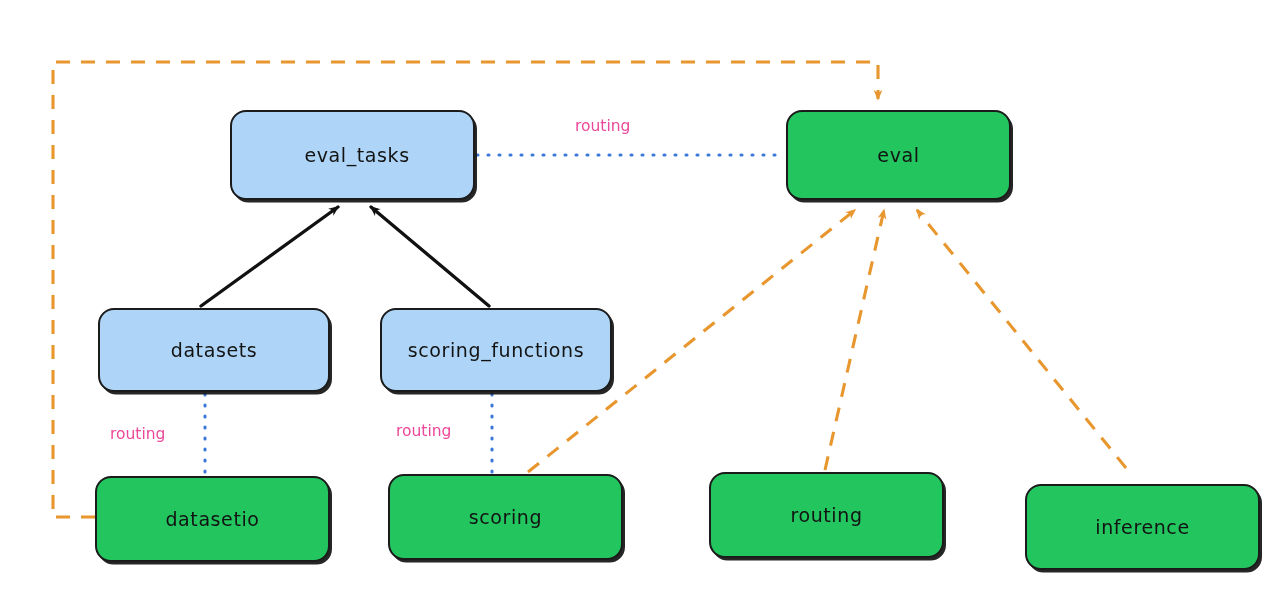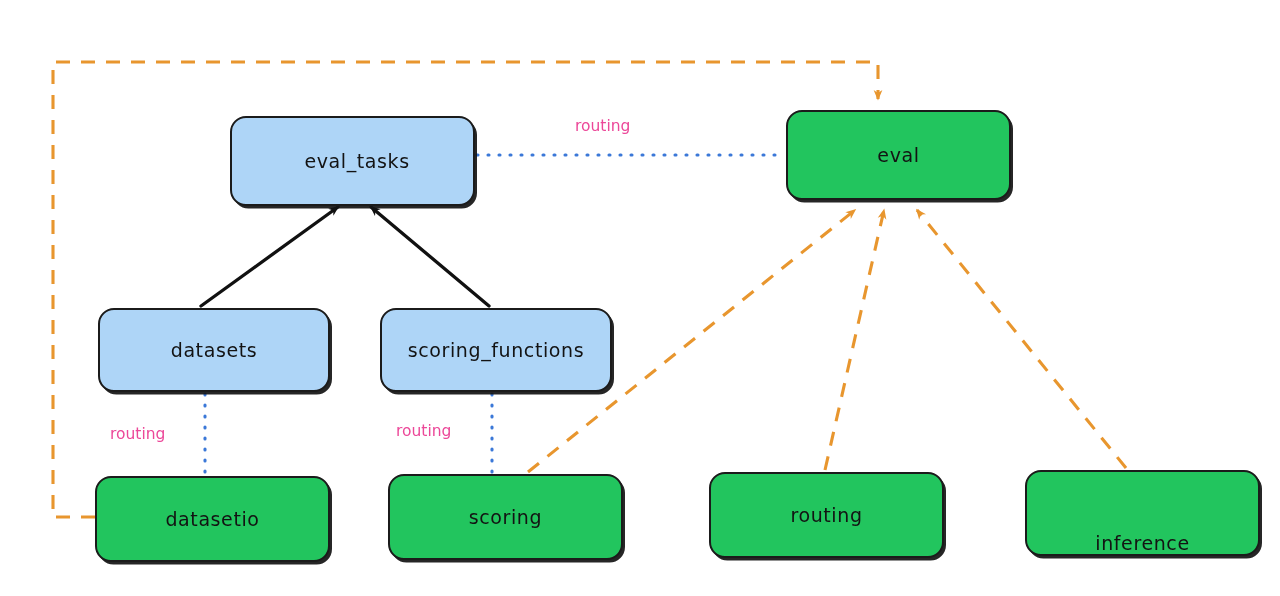--- a/index.html
+++ b/index.html
@@ -96,21 +96,21 @@
       <path d="M528,472 L855,210" fill="none" stroke="#e8962e" stroke-width="3.1" stroke-dasharray="14 11" marker-end="url(#arrow-orange)"></path>
     </g>
     <g>
       <path d="M825,470 L884,210" fill="none" stroke="#e8962e" stroke-width="3.1" stroke-dasharray="14 11" marker-end="url(#arrow-orange)"></path>
     </g>
     <g>
       <path d="M1126,468 L917,210" fill="none" stroke="#e8962e" stroke-width="3.1" stroke-dasharray="14 11" marker-end="url(#arrow-orange)"></path>
     </g>
   </svg>
 
-  <div class="node blue" style="left:230px; top:116px; width:245px; height:90px;padding-left:9px;">
+  <div class="node blue" style="left:230px; top:110px; width:245px; height:90px;padding-left:9px;">
     <span class="node-label">eval_tasks</span>
   </div>
 
   <div class="node green" style="left:786px; top:110px; width:225px; height:90px;">
     <span class="node-label">eval</span>
   </div>
 
   <div class="node blue" style="left:380px; top:308px; width:232px; height:84px;">
     <span class="node-label">scoring_functions</span>
   </div>
@@ -124,21 +124,21 @@
   </div>
 
   <div class="node green" style="left:388px; top:474px; width:235px; height:86px;">
     <span class="node-label">scoring</span>
   </div>
 
   <div class="node green" style="left:709px; top:472px; width:235px; height:86px;">
     <span class="node-label">routing</span>
   </div>
 
-  <div class="node green" style="left:1025px; top:470px; width:235px; height:86px;align-items:flex-end;">
+  <div class="node green" style="left:1025px; top:484px; width:235px; height:86px;">
     <span class="node-label">inference</span>
   </div>
 
   <div class="edge-label" style="left:575px; top:117px;">routing</div>
 
   <div class="edge-label" style="left:110px; top:425px;">routing</div>
 
   <div class="edge-label" style="left:396px; top:422px;">routing</div>
 
 </div>

